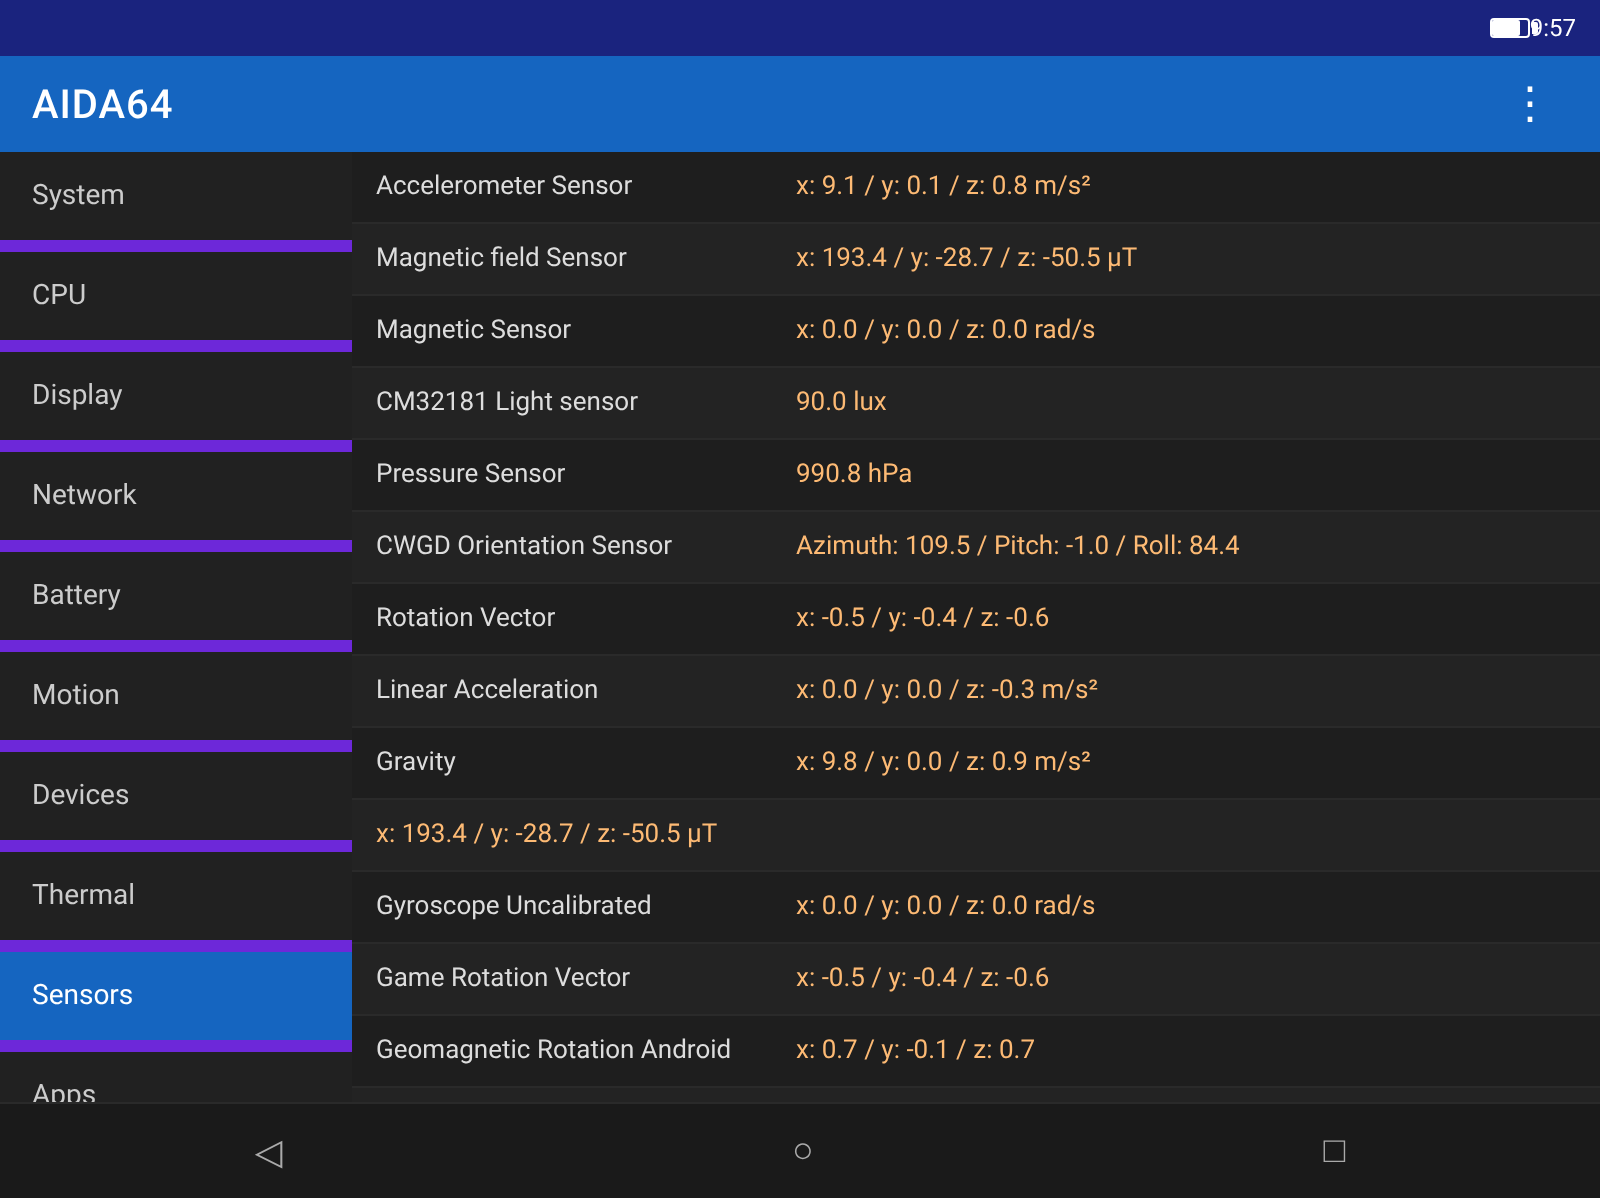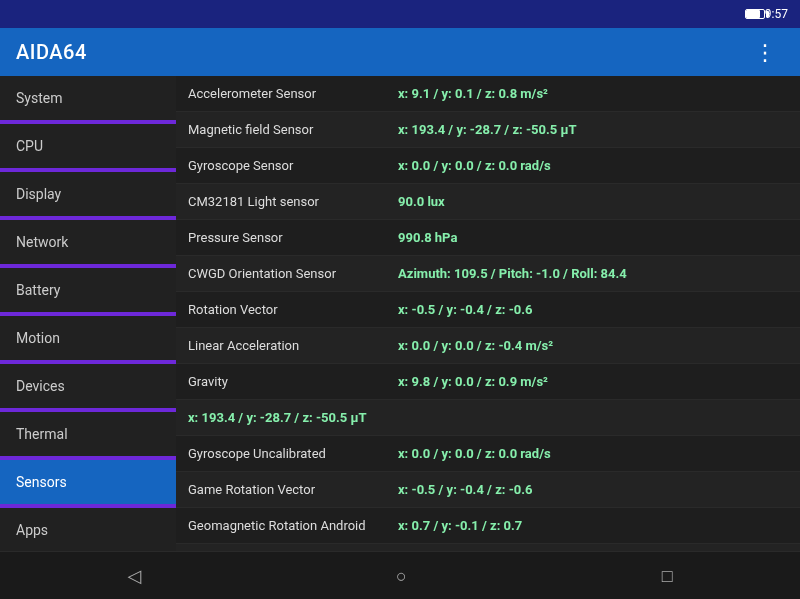--- a/index.html
+++ b/index.html
@@ -68,21 +68,21 @@
       overflow-y: auto;
       flex-shrink: 0;
     }
     .sidebar::-webkit-scrollbar { width: 4px; }
     .sidebar::-webkit-scrollbar-thumb { background: #444; }
     .sidebar-item {
       padding: 14px 16px;
       color: #cccccc;
       font-size: 14px;
       cursor: pointer;
-      border-bottom: 4px solid #6d28d9;
+      border-bottom: 6px solid #6d28d9;
     }
     .sidebar-item.active {
       background: #1565c0;
       color: white;
     }
 
     
     .content-area {
       flex: 1;
       overflow-y: auto;
@@ -102,27 +102,26 @@
     .sensor-name {
       color: #dddddd;
       font-size: 13px;
       padding: 8px 12px;
       width: 210px;
       flex-shrink: 0;
       display: flex;
       align-items: center;
     }
     .sensor-value {
-      color: #86efac;
+      color: #fdba74;
       font-size: 13px;
       padding: 8px 12px;
       flex: 1;
       display: flex;
       align-items: center;
-      font-weight: bold;
     }
 
     
     .nav-bar {
       background: #1a1a1a;
       height: 48px;
       display: flex;
       align-items: center;
       justify-content: space-around;
       flex-shrink: 0;
@@ -205,42 +204,42 @@
   <div class="content-area" id="content-container">
       <div class="sensor-row">
         <span class="sensor-name">Accelerometer Sensor</span>
         <span class="sensor-value">x: 9.1 / y: 0.1 / z: 0.8 m/s²</span>
       </div>
       <div class="sensor-row">
         <span class="sensor-name">Magnetic field Sensor</span>
         <span class="sensor-value">x: 193.4 / y: -28.7 / z: -50.5 μT</span>
       </div>
       <div class="sensor-row">
-        <span class="sensor-name">Gyroscope Sensor</span>
+        <span class="sensor-name">Magnetic Sensor</span>
         <span class="sensor-value">x: 0.0 / y: 0.0 / z: 0.0 rad/s</span>
       </div>
       <div class="sensor-row">
         <span class="sensor-name">CM32181 Light sensor</span>
         <span class="sensor-value">90.0 lux</span>
       </div>
       <div class="sensor-row">
         <span class="sensor-name">Pressure Sensor</span>
         <span class="sensor-value">990.8 hPa</span>
       </div>
       <div class="sensor-row">
         <span class="sensor-name">CWGD Orientation Sensor</span>
         <span class="sensor-value">Azimuth: 109.5 / Pitch: -1.0 / Roll: 84.4</span>
       </div>
       <div class="sensor-row">
         <span class="sensor-name">Rotation Vector</span>
         <span class="sensor-value">x: -0.5 / y: -0.4 / z: -0.6</span>
       </div>
       <div class="sensor-row">
         <span class="sensor-name">Linear Acceleration</span>
-        <span class="sensor-value">x: 0.0 / y: 0.0 / z: -0.4 m/s²</span>
+        <span class="sensor-value">x: 0.0 / y: 0.0 / z: -0.3 m/s²</span>
       </div>
       <div class="sensor-row">
         <span class="sensor-name">Gravity</span>
         <span class="sensor-value">x: 9.8 / y: 0.0 / z: 0.9 m/s²</span>
       </div>
       <div class="sensor-row">
         <span class="sensor-value">x: 193.4 / y: -28.7 / z: -50.5 μT</span>
       </div>
       <div class="sensor-row">
         <span class="sensor-name">Gyroscope Uncalibrated</span>

